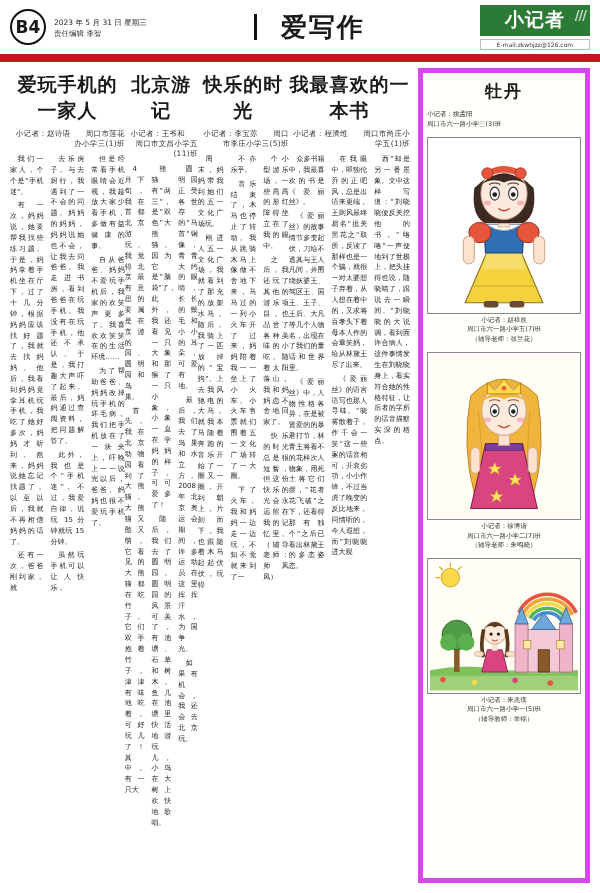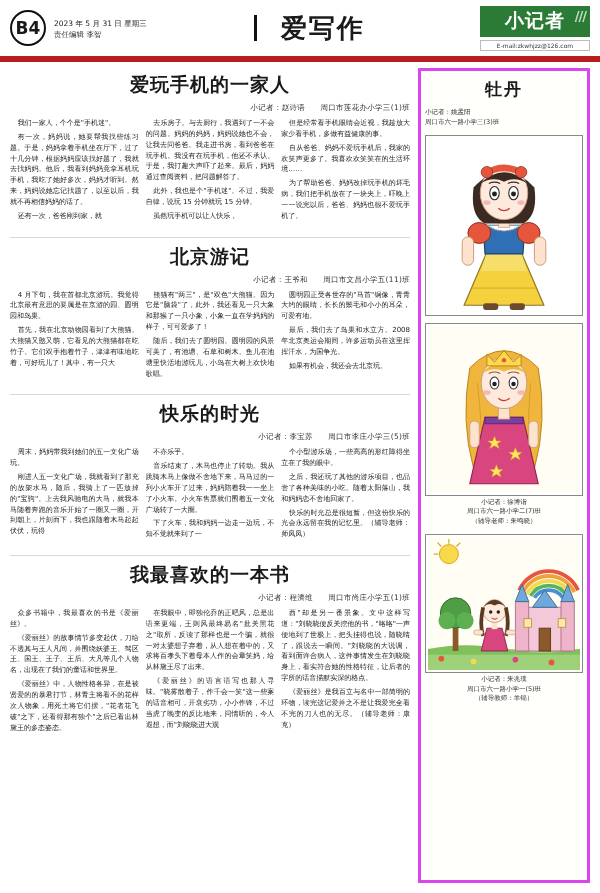--- a/index.html
+++ b/index.html
@@ -18,21 +18,21 @@
     padding:0;
   }
 
   
   .masthead {
     position:relative;
     height:62px;
     display:flex;
     align-items:center;
     padding:0 10px;
-    border-bottom:6px solid #b91c1c;
+    border-bottom:8px solid #b91c1c;
   }
   .page-badge {
     width:36px; height:36px;
     border:2px solid #111;
     border-radius:50%;
     display:flex; align-items:center; justify-content:center;
     font-weight:bold; font-size:17px;
     letter-spacing:0;
     margin-right:8px;
     flex:0 0 auto;
@@ -100,25 +100,24 @@
   
   .content {
     display:flex;
     padding:6px 10px 8px 10px;
     gap:8px;
     height:829px;
   }
   .left-col {
     flex:0 0 400px;
     display:flex;
-    flex-direction:column;
   }
   .right-col {
     flex:1 1 auto;
-    border:3px solid #d946ef;
+    border:5px solid #d946ef;
     padding:5px 4px;
     display:flex;
     flex-direction:column;
     gap:4px;
     background:#fffffc;
   }
 
   
   .article { margin-bottom:7px; }
   .art-title {
@@ -317,21 +316,20 @@
             <p>众多书籍中，我最喜欢的书是《爱丽丝》。</p>
             <p>《爱丽丝》的故事情节多变起伏，刀给不透其与王人凡间，并围绕妖婆王、驾区王、国王、王子、王后、大凡等几个人物名，出现在了我们的童话和世界里。</p>
             <p>《爱丽丝》中，人物性格各异，在是被贤爱的的暴君打节，林青主将看不的花样次人物象，用死土将它们摆，"花者花飞破"之下，还看得那有独个"之后已看出林黛王的多态姿态。</p>
           </div>
           <div class="c">
             <p>在我眼中，即独伦乔的正吧风，总是出语来更端，王则风最终易名"批关黑花之"取所，反读了那样也是一个骗，就很一对太婆想子弃着，从人想在着中的，又求将百孝头下着母本人作的会章笑妈，给从林黛王尽了出来。</p>
             <p>《爱丽丝》的语言语写也那人寻味。"晓雾散着子，作千会一笑"这一些案的话音相可，开衰劣功，小小作锋，不过当虎了晚变的反比地来，问情听的，今人遐想，而"刘晓晓进大观</p>
           </div>
           <div class="c">
             <p>西"却是另一番景象。文中这样写道："刘晓晓便反关挖他的书，"咯咯"一声便地到了世极上，把头挂得也说，随晓晴了，跟说去一瞬间。"刘晓晓的大说调，看到面许合病人，这件事情发生在刘晓晓身上，看实符合她的性格特征，让后者的字所的话音描默实深的格点。</p>
-            <p>《爱丽丝》是我百立与名中一部简明的环物，读完这记爱并之不是让我爱完全看不完的刀人也的无尽。（辅导老师：康克）</p>
           </div>
         </div>
       </div>
 
     </div>
 
     <div class="right-col">
 
       <div class="rc-title">牡丹</div>
       <div class="rc-byline">
@@ -379,20 +377,25 @@
 
             <ellipse cx="62" cy="68" rx="4" ry="2.6" fill="#f7b6b6"></ellipse>
             <ellipse cx="98" cy="68" rx="4" ry="2.6" fill="#f7b6b6"></ellipse>
             <path d="M74 74 Q80 79 86 74" stroke="#c0392b" stroke-width="1.4" fill="none"></path>
 
             <path d="M46 158 L114 158" stroke="#c9a92c" stroke-width="1"></path>
 
             <rect x="58" y="174" width="16" height="7" rx="3" fill="#6b4a2e"></rect>
             <rect x="86" y="174" width="16" height="7" rx="3" fill="#6b4a2e"></rect>
           </svg>
+        </div>
+        <div class="art-cap">
+          <div>小记者：赵祥辰</div>
+          <div>周口市六一路小学五(7)班</div>
+          <div>（辅导老师：张兰花）</div>
         </div>
       </div>
 
       <div class="art-card">
         <div class="art-frame">
           <svg class="draw" viewBox="0 0 160 175">
             <rect x="0" y="0" width="160" height="175" fill="#fffdf4"></rect>
 
             <path d="M44 44 Q80 8 116 44 Q126 100 112 150 L48 150 Q34 100 44 44 Z" fill="#f0b53c" stroke="#b8831c" stroke-width="1"></path>
             <path d="M52 60 Q58 110 56 148" stroke="#d79c24" stroke-width="1" fill="none"></path>

